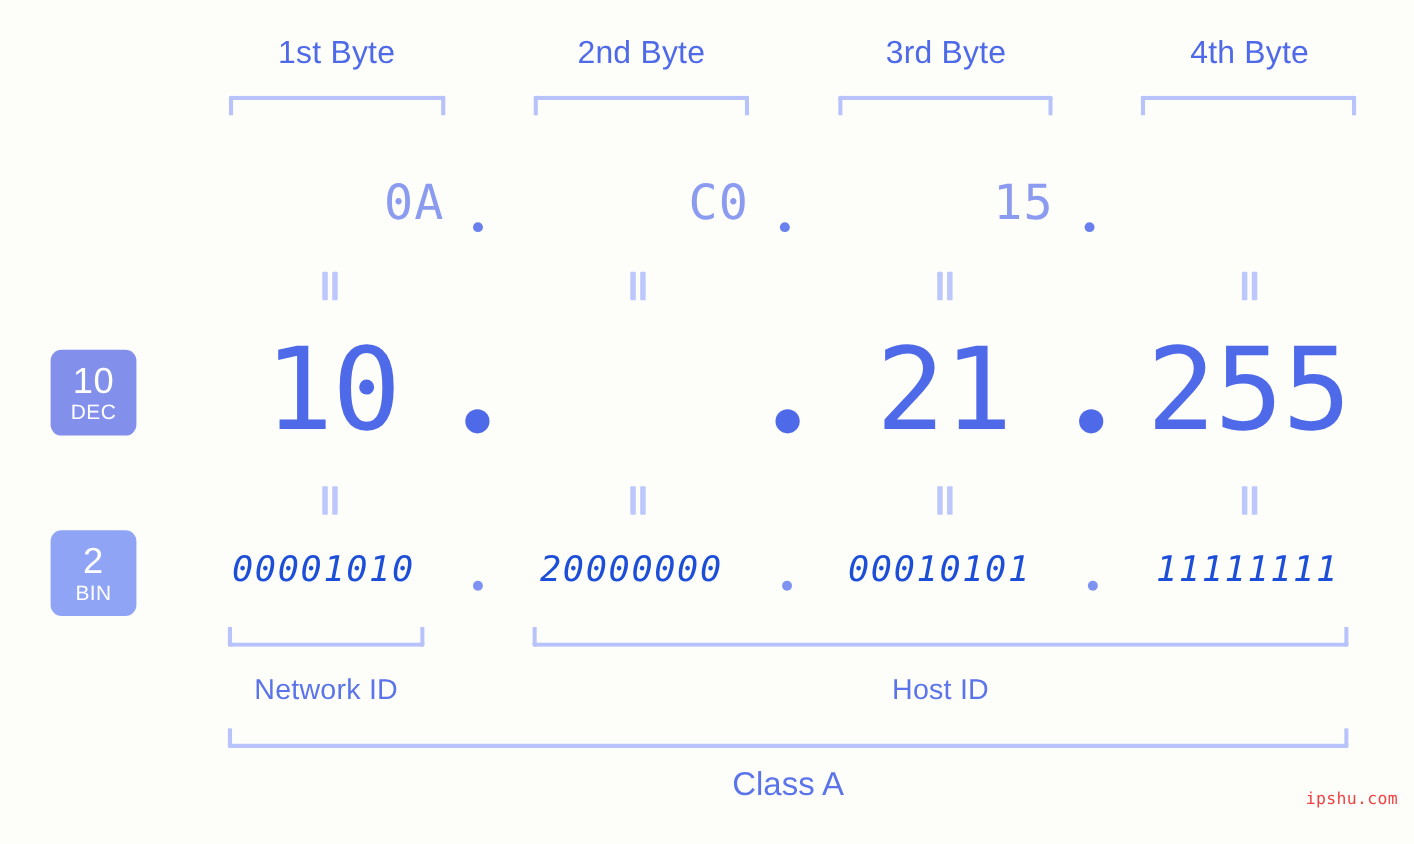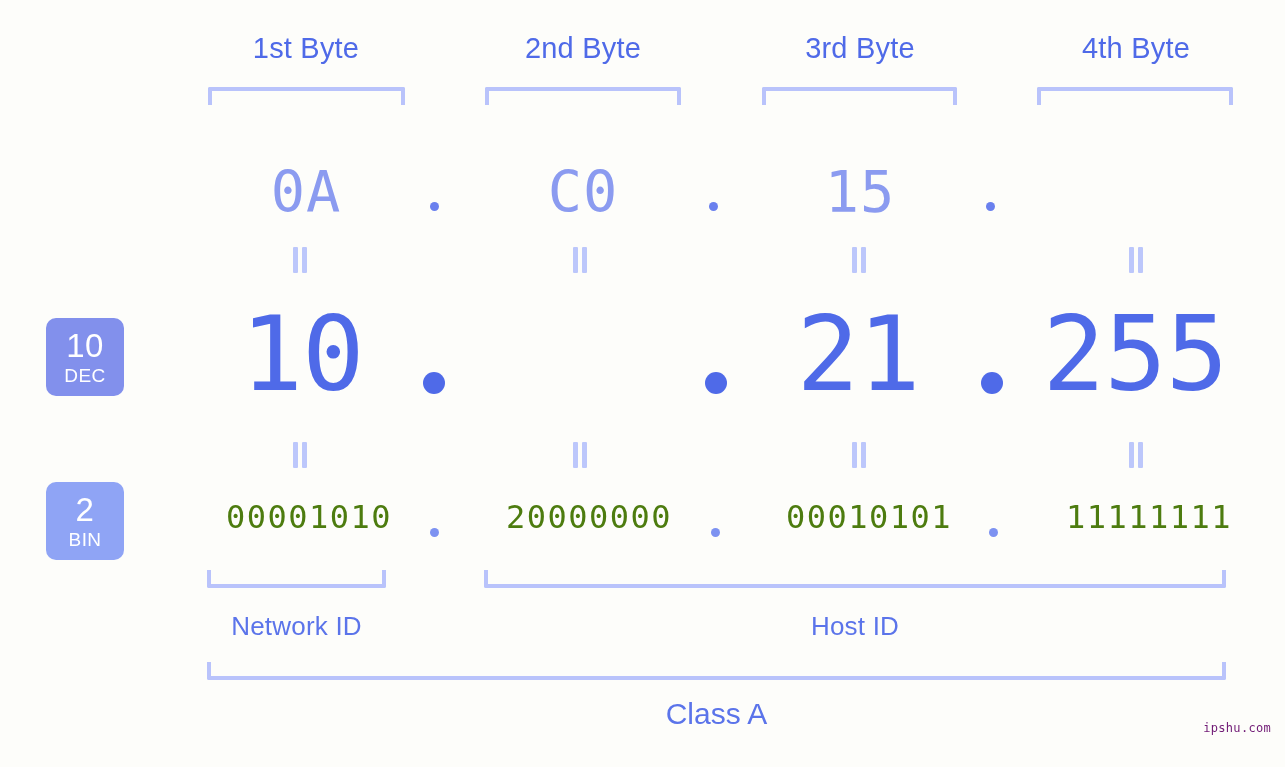--- a/index.html
+++ b/index.html
@@ -85,49 +85,50 @@
   }
 
   #badge-hex { top: 157px; background: #6e7ee8; }
   #badge-dec { top: 318px; background: #8290ec; }
   #badge-bin { top: 482px; background: #8fa4f5; }
 
   
   .hexval {
     position: absolute;
     top: 159px;
-    font-size: 57px;
+    font-size: 44px;
     color: #8b9bf0;
     font-family: "DejaVu Sans Mono", monospace;
-    text-align: center;
+    text-align: right;
     white-space: nowrap;
     letter-spacing: 1px;
   }
 
   .decval {
     position: absolute;
     top: 302px;
     font-size: 104px;
     color: #4f6ae8;
     font-family: "DejaVu Sans Mono", monospace;
     text-align: center;
     white-space: nowrap;
     line-height: 1;
     letter-spacing: -1px;
   }
 
   .binval {
     position: absolute;
     top: 498px;
     font-size: 32px;
-    color: #4d7c0f;
-    font-family: "DejaVu Sans Mono", monospace;
-    text-align: right;
+    color: #1d4ed8;
+    font-family: "DejaVu Sans Mono", monospace;
+    text-align: center;
     white-space: nowrap;
     letter-spacing: 1.5px;
+    font-style: italic;
   }
 
   
   .dot {
     position: absolute;
     border-radius: 50%;
     background: #5b74ea;
   }
   .dot-hex { width: 9px;  height: 9px;  top: 202px; background: #6a80ee; }
   .dot-dec { width: 22px; height: 22px; top: 372px; background: #4f6ae8; }
@@ -166,22 +167,22 @@
     color: #5b74ea;
     text-align: center;
     white-space: nowrap;
   }
 
   
   .watermark {
     position: absolute;
     right: 14px;
     bottom: 32px;
-    font-size: 12px;
-    color: #701a75;
+    font-size: 15px;
+    color: #ef4444;
     font-family: "DejaVu Sans Mono", monospace;
     letter-spacing: 0.3px;
   }
 </style>
 </head>
 <body>
 
 <div class="stage">
 
   <div class="byte-label" style="left:208px; width:196px;">1st Byte</div>

